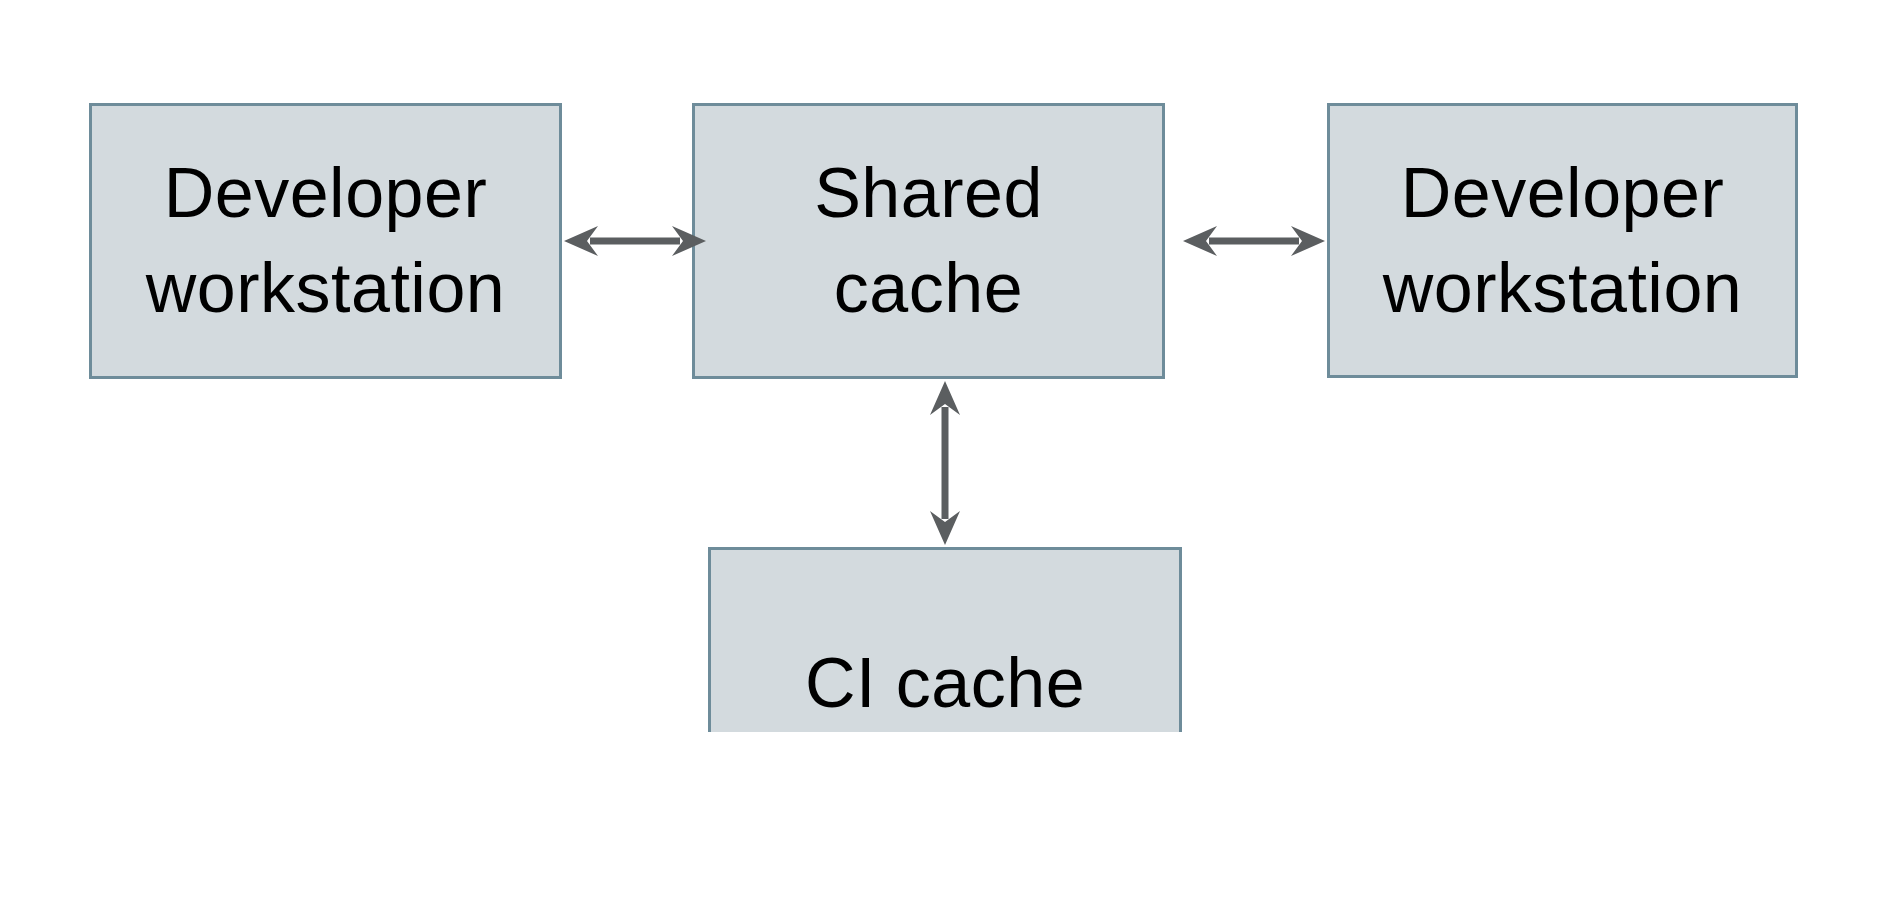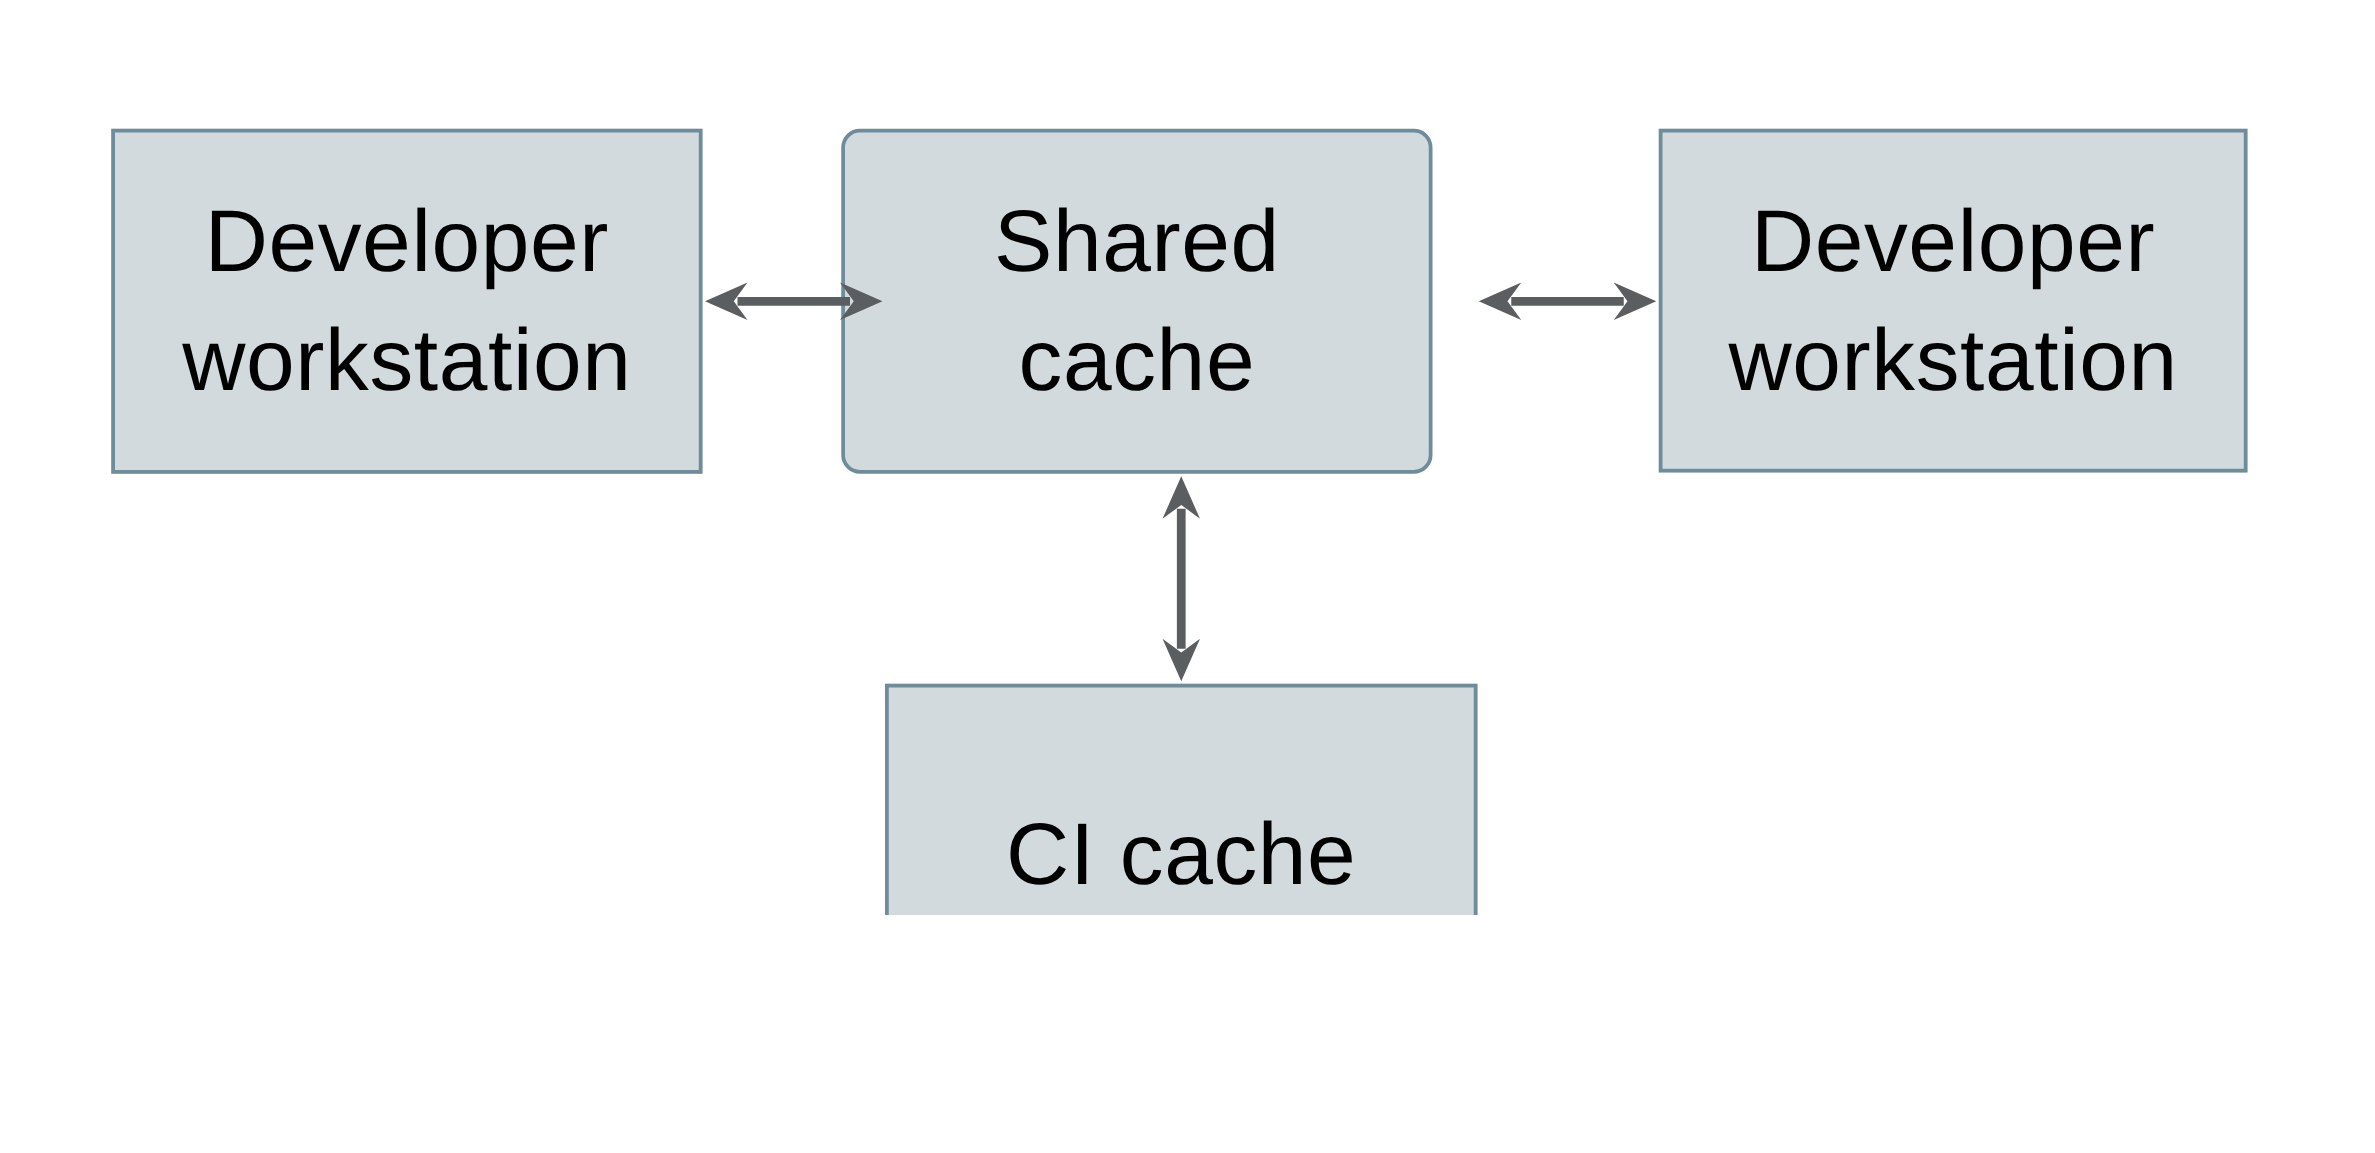--- a/index.html
+++ b/index.html
@@ -26,21 +26,21 @@
   }
   .node-label {
     white-space: pre-line;
     text-align: center;
     color: #000000;
     font-size: 70px;
     line-height: 95px;
     letter-spacing: 0.5px;
   }
   .node-dev-left   { left: 89px;   top: 103px; width: 473px; height: 276px; }
-  .node-cache      { left: 673px;  top: 103px; width: 473px; height: 276px; border-radius: 15px; }
+  .node-cache      { left: 692px;  top: 103px; width: 473px; height: 276px; }
   .node-dev-right  { left: 1327px; top: 103px; width: 471px; height: 275px; }
   .node-ci         { left: 708px;  top: 547px; width: 474px; height: 273px; }
   .arrow {
     position: absolute;
   }
   .arrow-h-left  { left: 562px;  top: 221px; }
   .arrow-h-right { left: 1181px; top: 221px; }
   .arrow-v       { left: 925px;  top: 379px; }
   .arrow svg { display: block; }
 </style>

